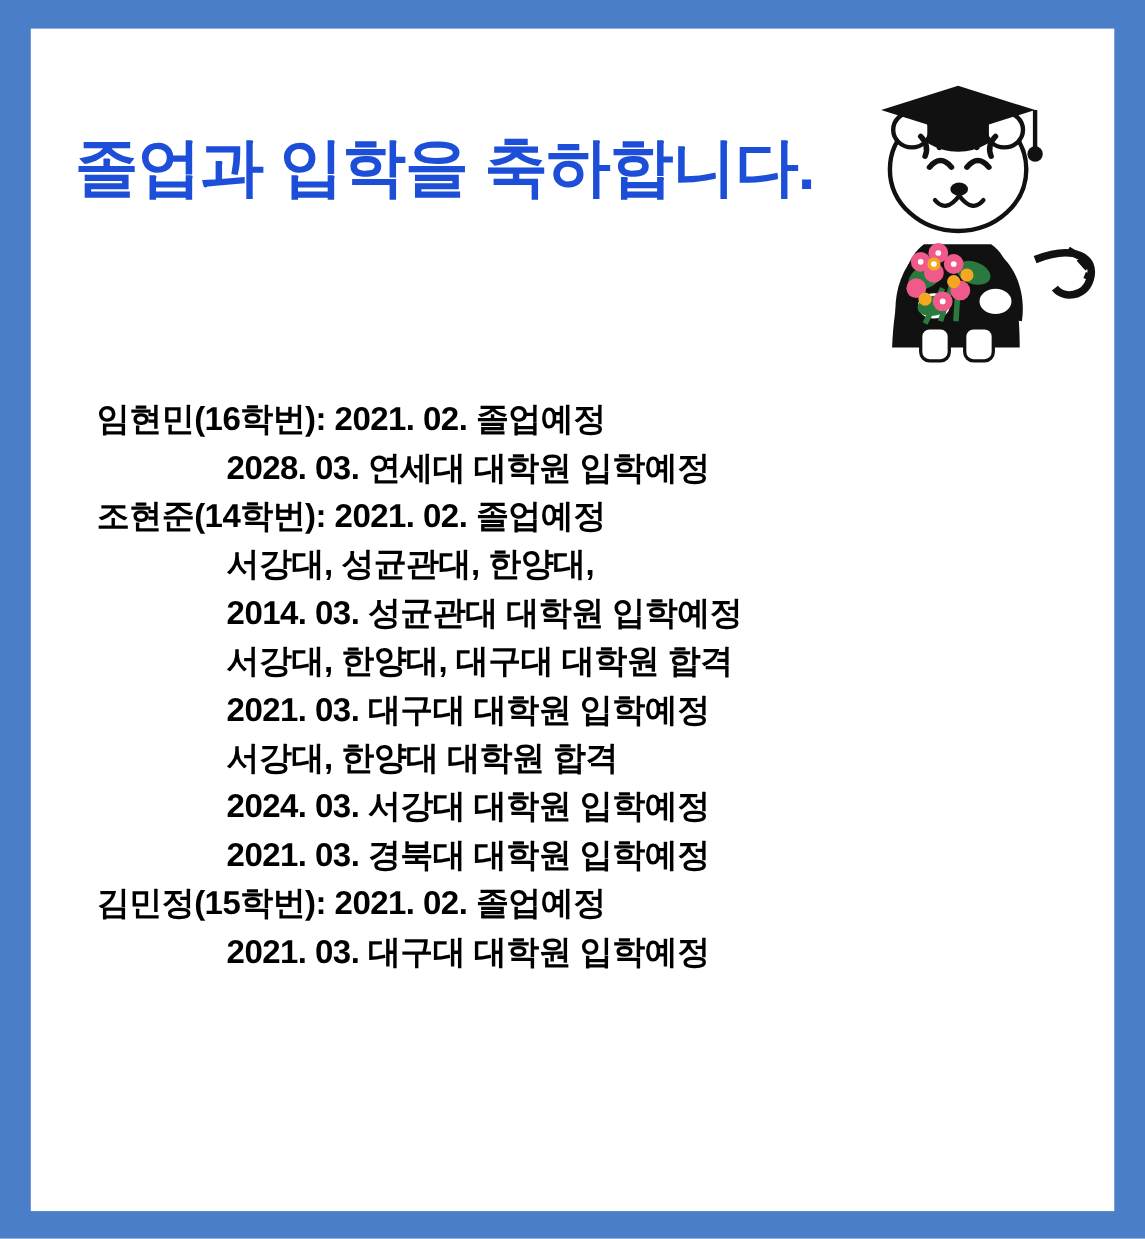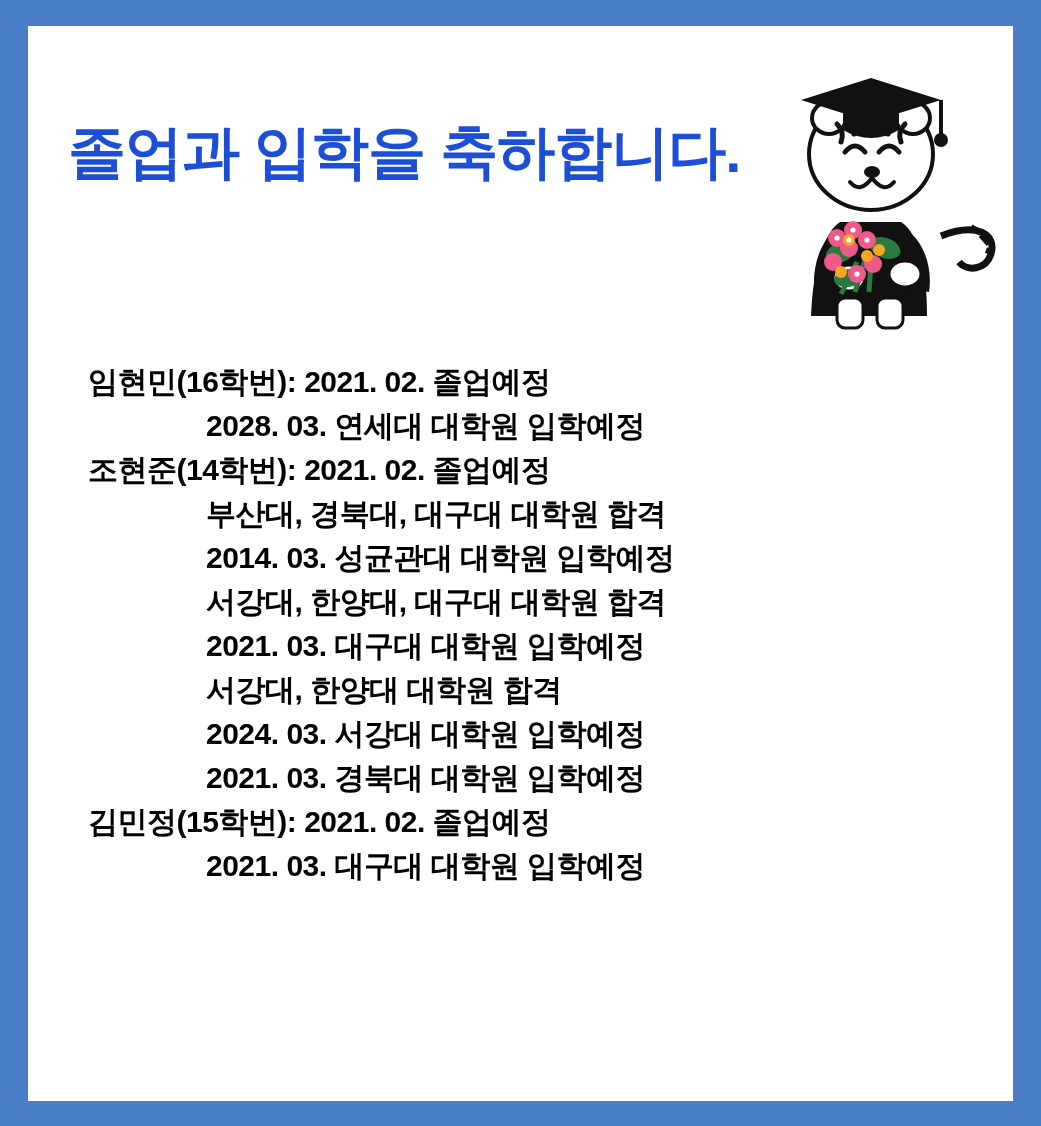--- a/index.html
+++ b/index.html
@@ -142,21 +142,21 @@
 
   <div class="entries">
 
     <div class="entry">
       <div class="line">임현민(16학번): 2021. 02. 졸업예정</div>
       <div class="line indent">2028. 03. 연세대 대학원 입학예정</div>
     </div>
 
     <div class="entry">
       <div class="line">조현준(14학번): 2021. 02. 졸업예정</div>
-      <div class="line indent">부산대, 경북대, 대구대 대학원 합격</div>
+      <div class="line indent">서강대, 성균관대, 한양대,</div>
       <div class="line indent">2014. 03. 성균관대 대학원 입학예정</div>
     </div>
 
     <div class="entry">
       <div class="line indent">서강대, 한양대, 대구대 대학원 합격</div>
       <div class="line indent">2021. 03. 대구대 대학원 입학예정</div>
     </div>
 
     <div class="entry">
       <div class="line indent">서강대, 한양대 대학원 합격</div>

